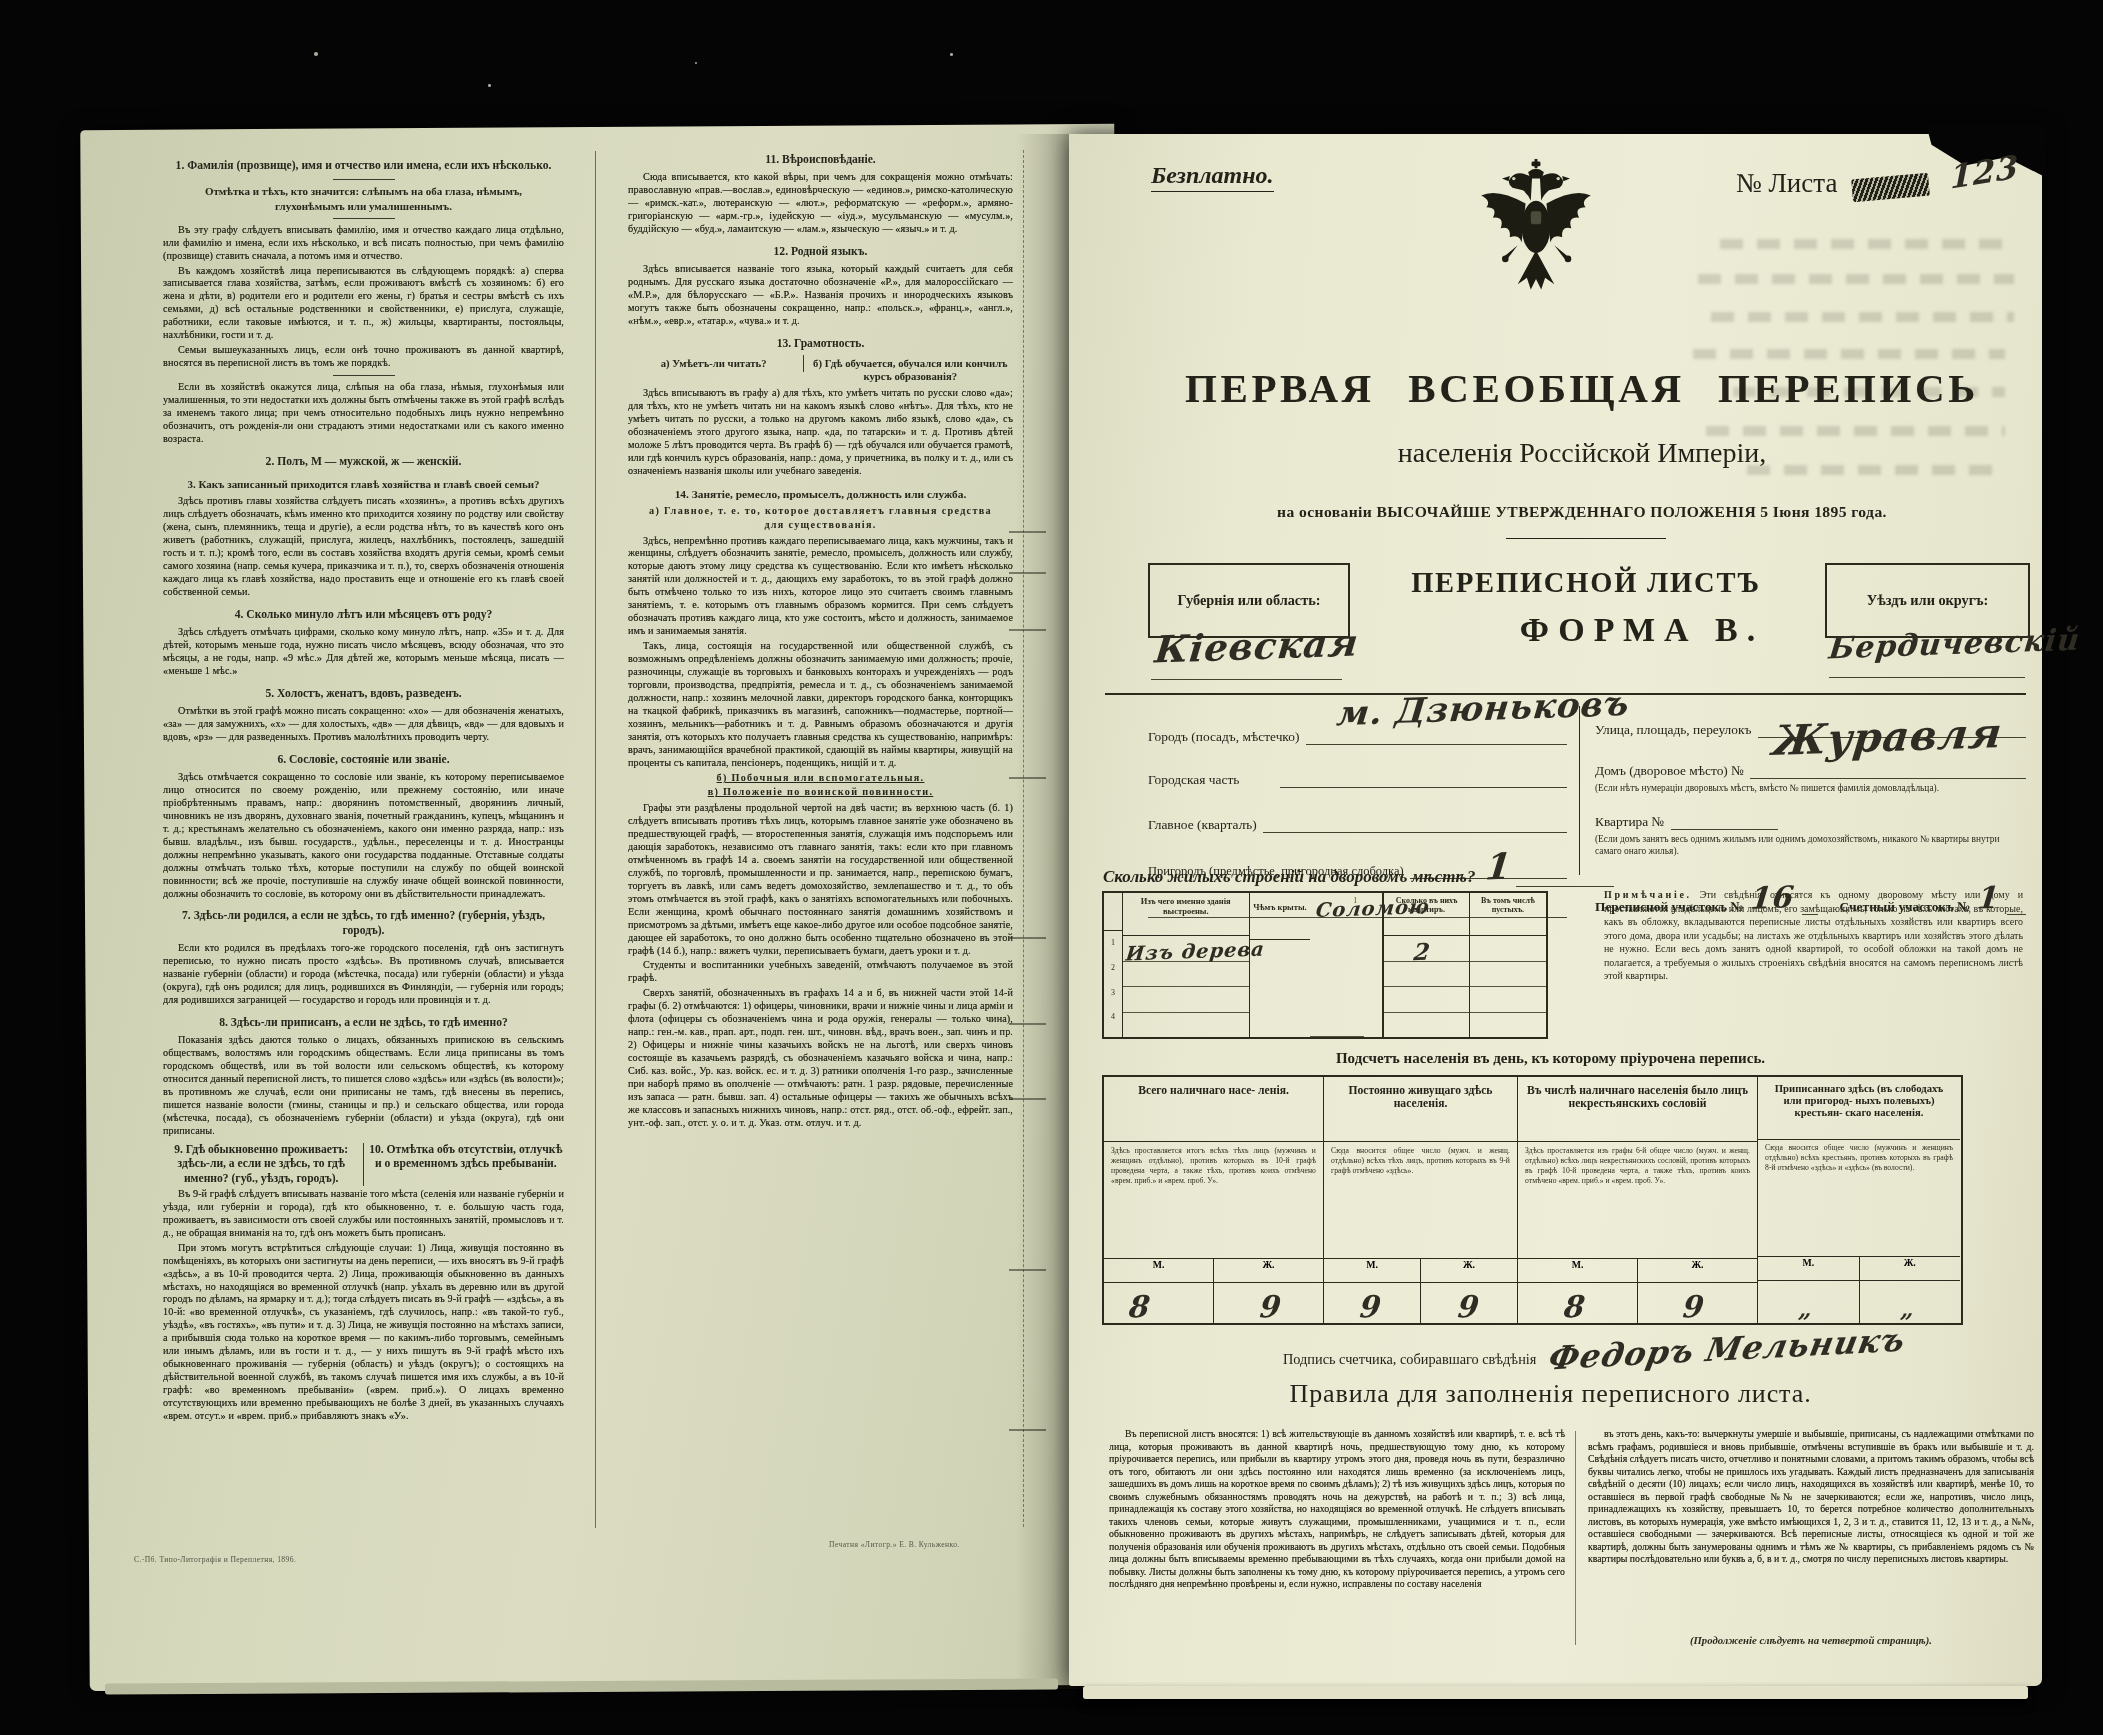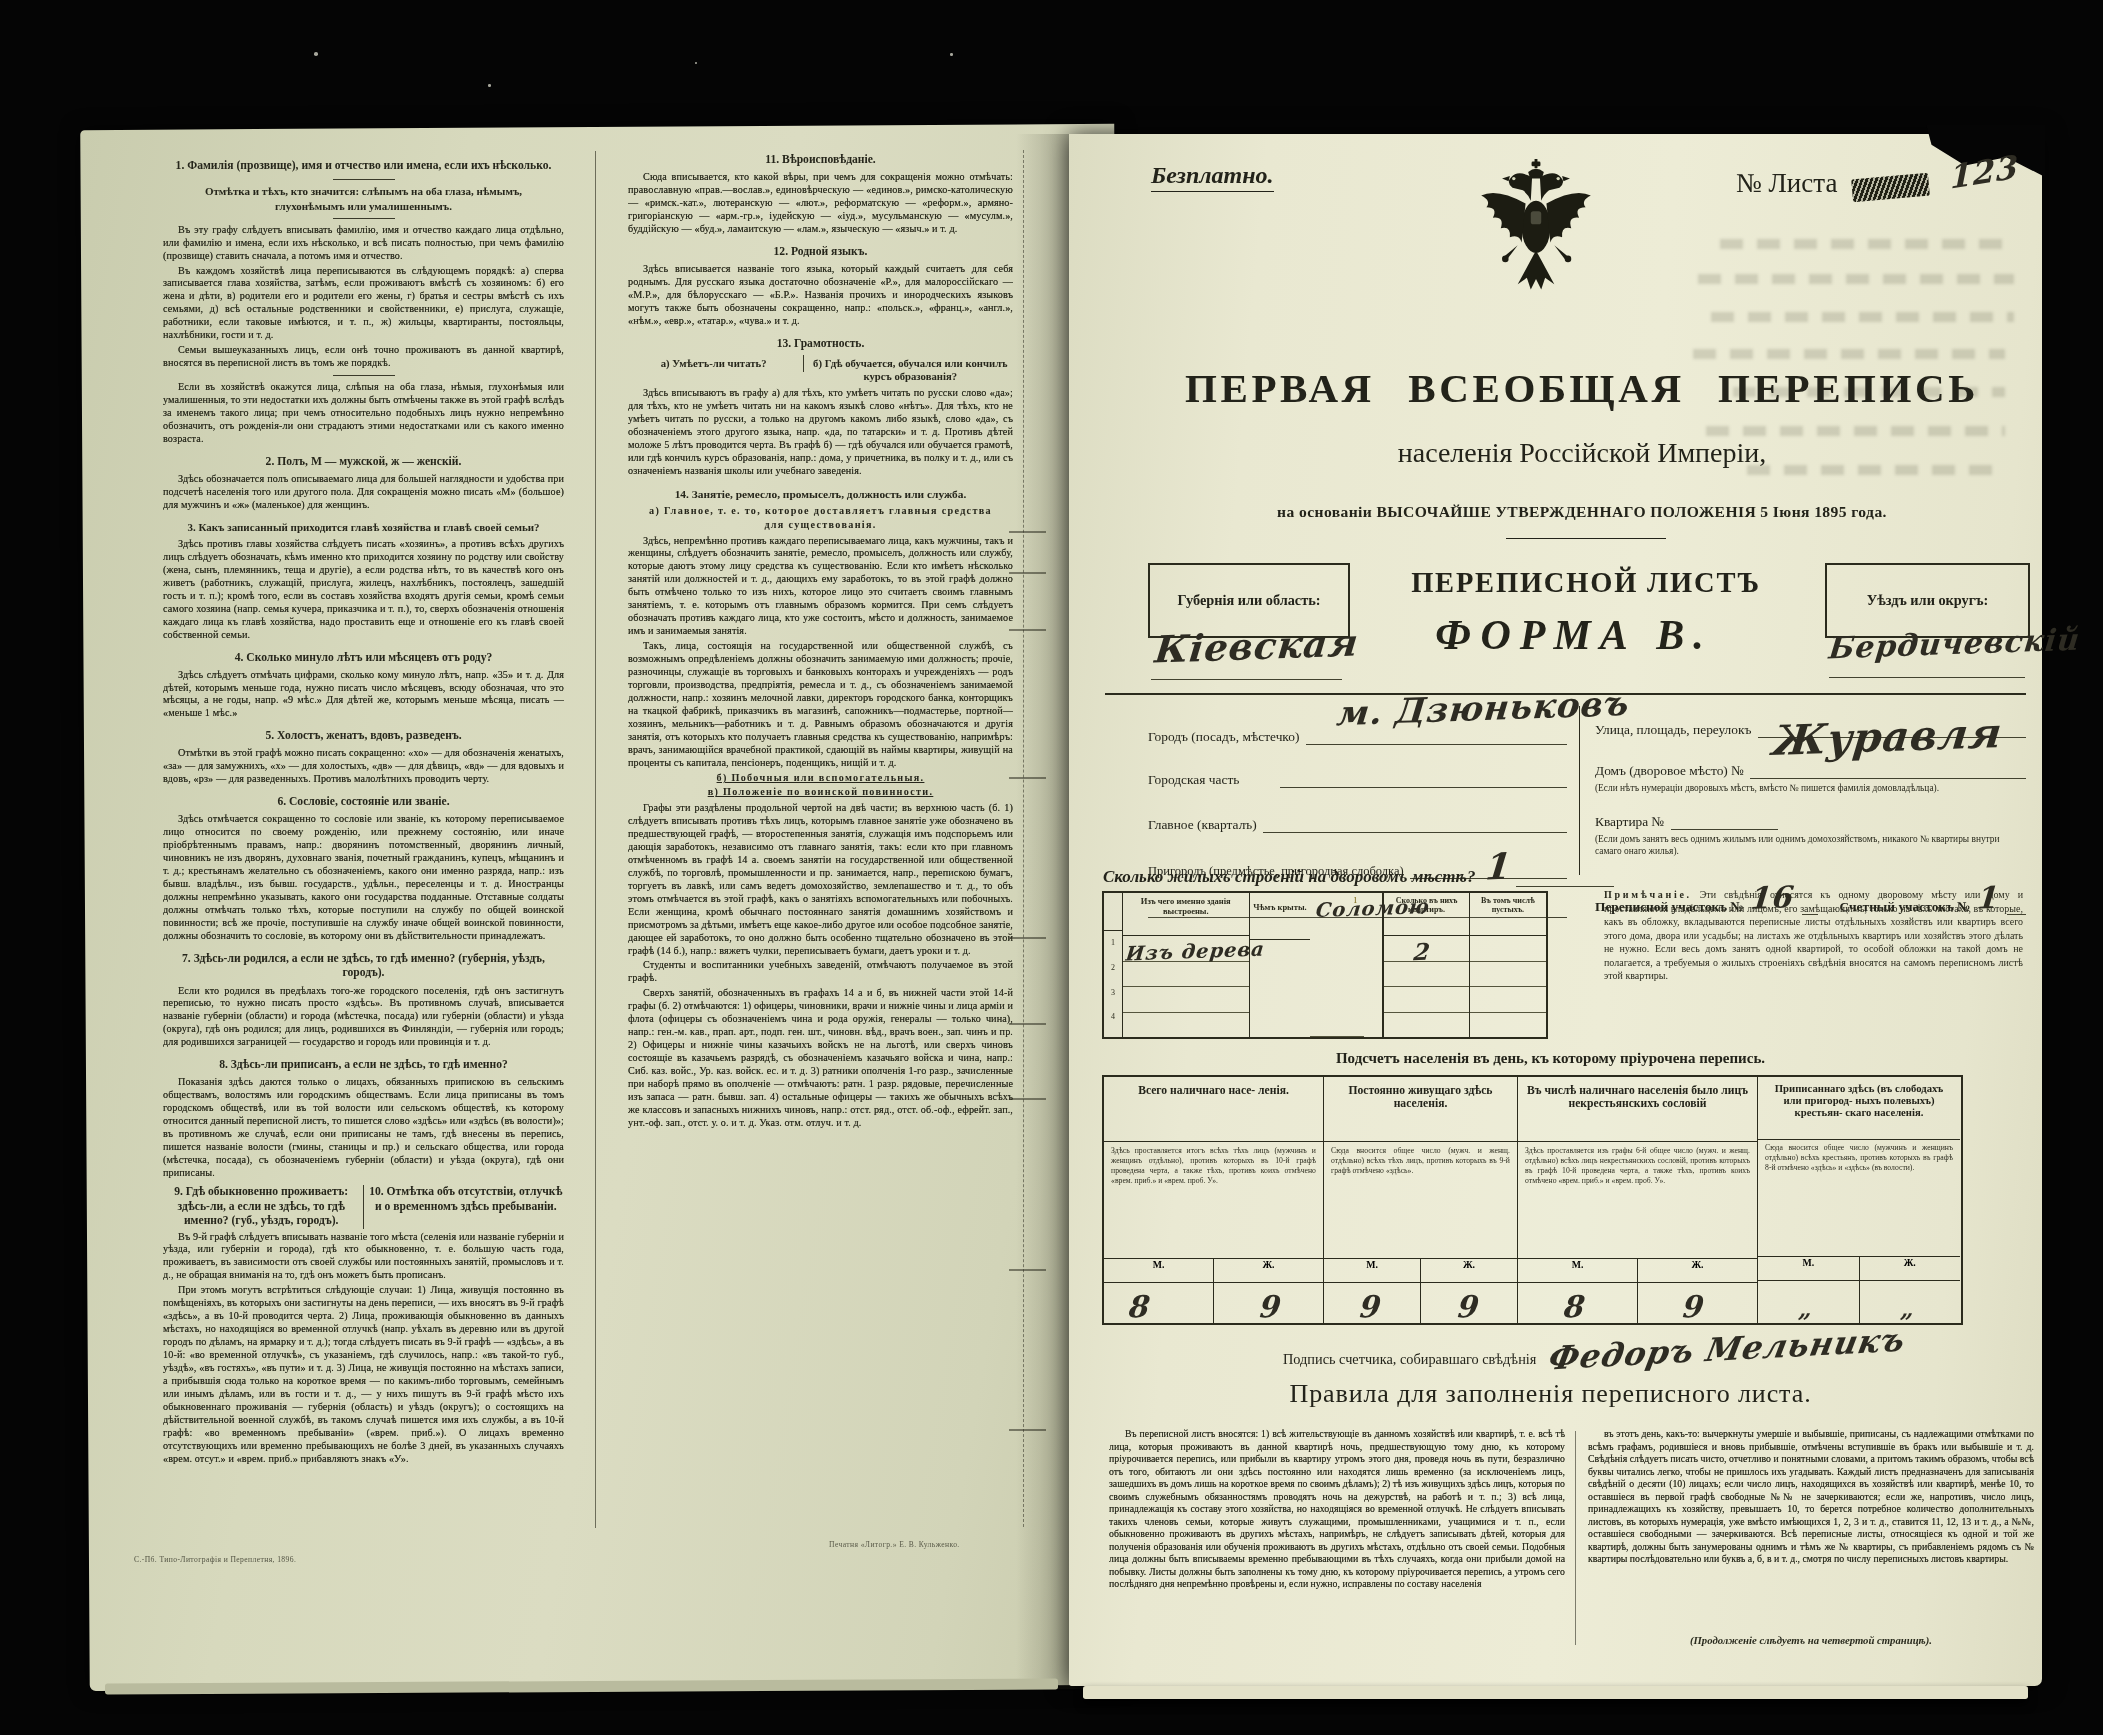--- a/index.html
+++ b/index.html
@@ -49,21 +49,20 @@
     <div class="sec-h">1. Фамилія (прозвище), имя и отчество или имена, если ихъ нѣсколько.</div>
     <div class="mini-rule"></div>
     <div class="sec-sub">Отмѣтка и тѣхъ, кто значится: слѣпымъ на оба глаза, нѣмымъ, глухонѣмымъ или умалишеннымъ.</div>
     <div class="mini-rule"></div>
     <p class="bp">Въ эту графу слѣдуетъ вписывать фамилію, имя и отчество каждаго лица отдѣльно, или фамилію и имена, если ихъ нѣсколько, и всѣ писать полностью, при чемъ фамилію (прозвище) ставить сначала, а потомъ имя и отчество.</p>
     <p class="bp">Въ каждомъ хозяйствѣ лица переписываются въ слѣдующемъ порядкѣ: а) сперва записывается глава хозяйства, затѣмъ, если проживаютъ вмѣстѣ съ хозяиномъ: б) его жена и дѣти, в) родители его и родители его жены, г) братья и сестры вмѣстѣ съ ихъ семьями, д) всѣ остальные родственники и свойственники, е) прислуга, служащіе, работники, если таковые имѣются, и т. п., ж) жильцы, квартиранты, постояльцы, нахлѣбники, гости и т. д.</p>
     <p class="bp">Семьи вышеуказанныхъ лицъ, если онѣ точно проживаютъ въ данной квартирѣ, вносятся въ переписной листъ въ томъ же порядкѣ.</p>
     <div class="mini-rule"></div>
     <p class="bp">Если въ хозяйствѣ окажутся лица, слѣпыя на оба глаза, нѣмыя, глухонѣмыя или умалишенныя, то эти недостатки ихъ должны быть отмѣчены также въ этой графѣ вслѣдъ за именемъ такого лица; при чемъ относительно подобныхъ лицъ нужно непремѣнно обозначить, отъ рожденія-ли они страдаютъ этими недостатками или съ какого именно возраста.</p>
     <div class="sec-h">2. Полъ, М — мужской, ж — женскій.</div>
-    <p class="bp">Здѣсь обозначается полъ описываемаго лица для большей наглядности и удобства при подсчетѣ населенія того или другого пола. Для сокращенія можно писать «М» (большое) для мужчинъ и «ж» (маленькое) для женщинъ.</p>
     <div class="sec-h" style="font-size:11px">3. Какъ записанный приходится главѣ хозяйства и главѣ своей семьи?</div>
     <p class="bp">Здѣсь противъ главы хозяйства слѣдуетъ писать «хозяинъ», а противъ всѣхъ другихъ лицъ слѣдуетъ обозначать, кѣмъ именно кто приходится хозяину по родству или свойству (жена, сынъ, племянникъ, теща и другіе), а если родства нѣтъ, то въ качествѣ кого онъ живетъ (работникъ, служащій, прислуга, жилецъ, нахлѣбникъ, постоялецъ, зашедшій гость и т. п.); кромѣ того, если въ составъ хозяйства входятъ другія семьи, кромѣ семьи самого хозяина (напр. семья кучера, приказчика и т. п.), то, сверхъ обозначенія отношенія каждаго лица къ главѣ хозяйства, надо проставить еще и отношеніе его къ главѣ своей собственной семьи.</p>
     <div class="sec-h">4. Сколько минуло лѣтъ или мѣсяцевъ отъ роду?</div>
     <p class="bp">Здѣсь слѣдуетъ отмѣчать цифрами, сколько кому минуло лѣтъ, напр. «35» и т. д. Для дѣтей, которымъ меньше года, нужно писать число мѣсяцевъ, всюду обозначая, что это мѣсяцы, а не годы, напр. «9 мѣс.» Для дѣтей же, которымъ меньше мѣсяца, писать — «меньше 1 мѣс.»</p>
     <div class="sec-h">5. Холостъ, женатъ, вдовъ, разведенъ.</div>
     <p class="bp">Отмѣтки въ этой графѣ можно писать сокращенно: «хо» — для обозначенія женатыхъ, «за» — для замужнихъ, «х» — для холостыхъ, «дв» — для дѣвицъ, «вд» — для вдовыхъ и вдовъ, «рз» — для разведенныхъ. Противъ малолѣтнихъ проводить черту.</p>
     <div class="sec-h">6. Сословіе, состояніе или званіе.</div>
     <p class="bp">Здѣсь отмѣчается сокращенно то сословіе или званіе, къ которому переписываемое лицо относится по своему рожденію, или прежнему состоянію, или иначе пріобрѣтеннымъ правамъ, напр.: дворянинъ потомственный, дворянинъ личный, чиновникъ не изъ дворянъ, духовнаго званія, почетный гражданинъ, купецъ, мѣщанинъ и т. д.; крестьянамъ желательно съ обозначеніемъ, какого они именно разряда, напр.: изъ бывш. владѣльч., изъ бывш. государств., удѣльн., переселенцы и т. д. Иностранцы должны непремѣнно указывать, какого они государства подданные. Отставные солдаты должны отмѣчать только тѣхъ, которые поступили на службу по общей воинской повинности; всѣ же прочіе, поступившіе на службу иначе общей воинской повинности, должны обозначить то сословіе, въ которому они въ дѣйствительности принадлежатъ.</p>
     <div class="sec-h">7. Здѣсь-ли родился, а если не здѣсь, то гдѣ именно? (губернія, уѣздъ, городъ).</div>
     <p class="bp">Если кто родился въ предѣлахъ того-же городского поселенія, гдѣ онъ застигнутъ переписью, то нужно писать просто «здѣсь». Въ противномъ случаѣ, вписывается названіе губерніи (области) и города (мѣстечка, посада) или губерніи (области) и уѣзда (округа), гдѣ онъ родился; для лицъ, родившихся въ Финляндіи, — губернія или городъ; для родившихся заграницей — государство и городъ или провинція и т. д.</p>
@@ -164,21 +163,21 @@
   <div class="abs ink" style="left:1141px;top:503px;width:882px;text-align:center;font-size:15.6px;font-weight:bold;letter-spacing:0.4px;">на основаніи ВЫСОЧАЙШЕ УТВЕРЖДЕННАГО ПОЛОЖЕНІЯ 5 Іюня 1895 года.</div>
   <div class="abs" style="left:1506px;top:538px;width:160px;border-bottom:1.8px solid #23231a;"></div>
 
   <div class="abs box" style="left:1148px;top:563px;width:198px;height:71px;display:flex;align-items:center;justify-content:center;">
     <div class="ink" style="font-size:14.3px;font-weight:bold;text-align:center;padding:0 5.3px;">Губернія или область:</div>
   </div>
   <div class="abs hw" style="left:1155px;top:624px;font-size:37px;">Кіевская</div>
   <div class="abs" style="left:1151px;top:679px;width:191px;border-bottom:1.3px solid #42422f;"></div>
 
   <div class="abs ink" style="left:1372px;top:567px;width:428px;text-align:center;font-size:28.5px;font-weight:bold;letter-spacing:1.8px;">ПЕРЕПИСНОЙ ЛИСТЪ</div>
-  <div class="abs ink" style="left:1360px;top:611px;width:428px;text-align:center;font-size:42px;font-weight:bold;letter-spacing:9px;font-style:italic;">ФОРМА В.</div>
+  <div class="abs ink" style="left:1428px;top:611px;width:428px;text-align:center;font-size:34px;font-weight:bold;letter-spacing:9px;">ФОРМА В.</div>
 
   <div class="abs box" style="left:1825px;top:563px;width:201px;height:71px;display:flex;align-items:center;justify-content:center;">
     <div class="ink" style="font-size:14.3px;font-weight:bold;text-align:center;padding:0 5.3px;">Уѣздъ или округъ:</div>
   </div>
   <div class="abs hw" style="left:1829px;top:626px;font-size:30px;">Бердичевскій</div>
   <div class="abs" style="left:1829px;top:677px;width:196px;border-bottom:1.3px solid #42422f;"></div>
 
   <div class="abs" style="left:1105px;top:693px;width:921px;border-bottom:2.1px solid #2b2b1d;"></div>
 
   <div class="abs" style="left:1148px;top:706px;width:419px;">

